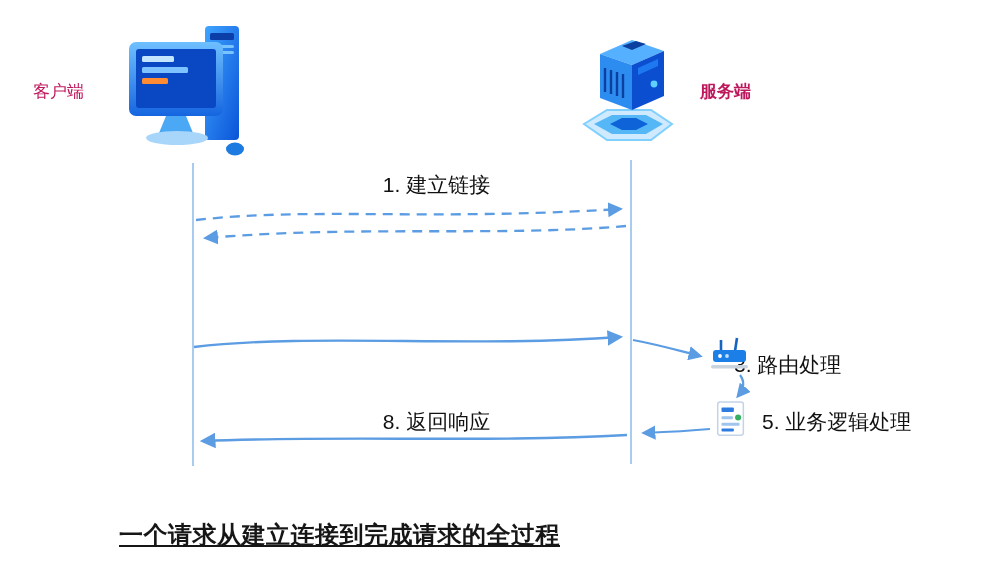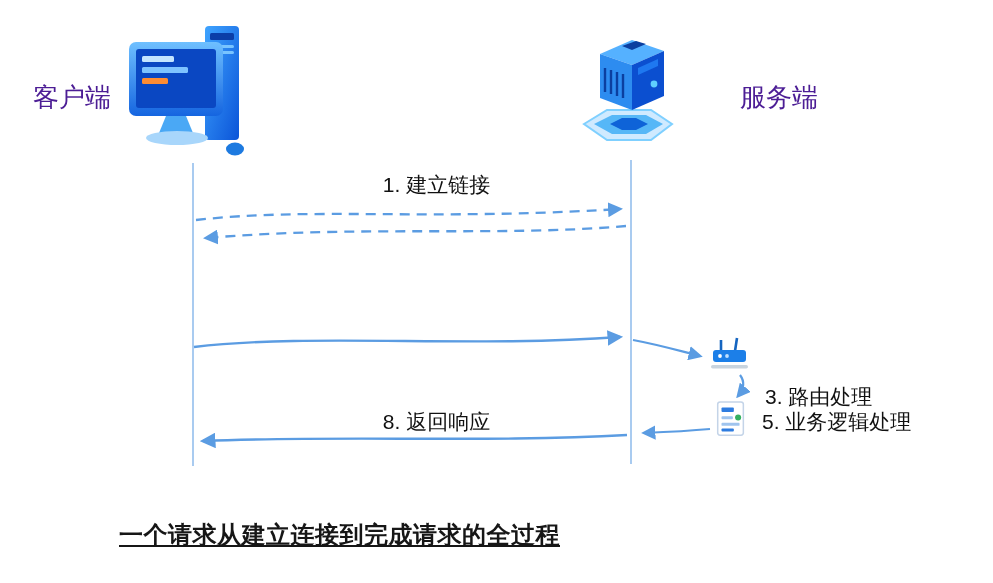--- a/index.html
+++ b/index.html
@@ -10,23 +10,23 @@
   }
   .canvas {
     position: relative;
     width: 993px;
     height: 583px;
     background: #ffffff;
     overflow: hidden;
   }
   .abs { position: absolute; }
   .entity-label {
-    font-size: 26px;
+    font-size: 17px;
     font-weight: 500;
-    color: #4c1d95;
+    color: #be185d;
     white-space: nowrap;
   }
   .step-label {
     font-size: 21px;
     font-weight: 400;
     color: #111111;
     white-space: nowrap;
   }
   .step-center {
     left: 193px;
@@ -126,26 +126,26 @@
       <line x1="47" y1="46" x2="47" y2="70" stroke="#0b3fa0" stroke-width="2.4"></line>
       <line x1="53" y1="48" x2="53" y2="72" stroke="#0b3fa0" stroke-width="2.4"></line>
 
       <polygon points="68,42 88,33 88,40 68,49" fill="#1e78f0"></polygon>
       <circle cx="84" cy="58" r="3.4" fill="#5fd0ff"></circle>
 
       <polygon points="52,20 66,15 76,18 62,24" fill="#0b3fa0"></polygon>
     </svg>
   </div>
 
-  <div class="abs entity-label" style="left:740px; top:80px;">服务端</div>
+  <div class="abs entity-label" style="left:700px; top:80px;font-weight:bold;">服务端</div>
 
   <div class="abs step-label step-center" style="top:171px;">1. 建立链接</div>
 
 
-  <div class="abs step-label" style="left:765px; top:351px;margin-top:32px;">3. 路由处理</div>
+  <div class="abs step-label" style="left:734px; top:351px;">3. 路由处理</div>
 
   <div class="abs step-label" style="left:762px; top:408px;">5. 业务逻辑处理</div>
 
   <div class="abs step-label step-center" style="top:408px;">8. 返回响应</div>
 
   <div class="abs" style="left:708px; top:335px; width:42px; height:40px;">
     <svg viewBox="0 0 42 40" width="42" height="40">
       <line x1="13" y1="5" x2="13" y2="16" stroke="#1565c0" stroke-width="2.6"></line>
       <line x1="29" y1="3" x2="27" y2="16" stroke="#1565c0" stroke-width="2.6"></line>
       <rect x="5" y="15" width="33" height="12" rx="3" fill="#1c7fe8"></rect>

